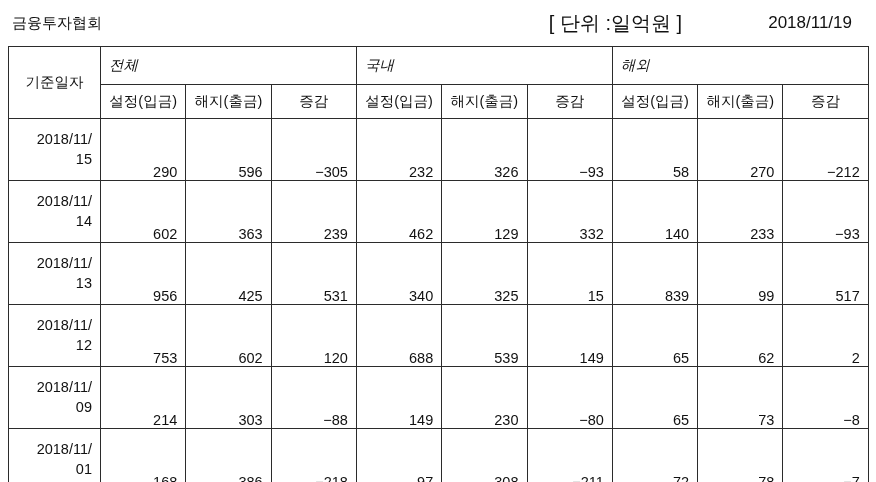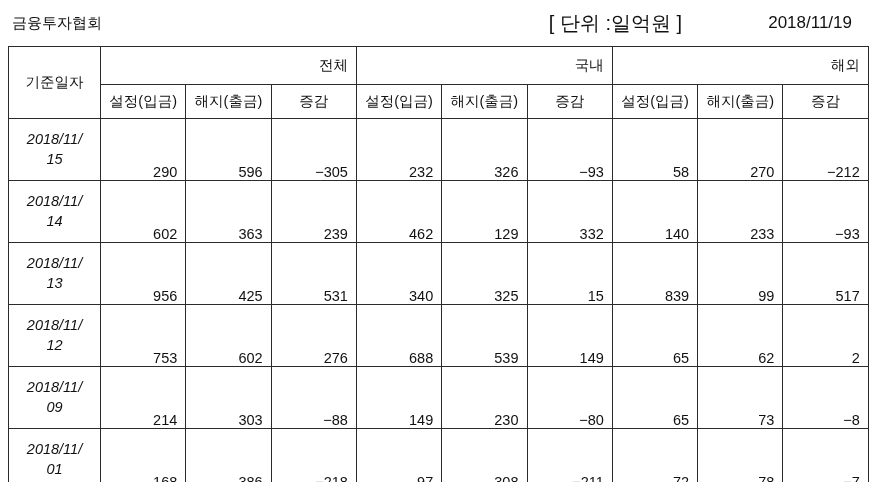--- a/index.html
+++ b/index.html
@@ -57,40 +57,40 @@
   table.fund-table th,
   table.fund-table td {
     border: 1px solid #2b2b2b;
     font-weight: normal;
     font-size: 14.5px;
     color: #111;
     padding: 0 8px;
     box-sizing: border-box;
   }
   th.group-head {
-    text-align: right;
+    text-align: left;
     height: 38px;
     font-size: 15px;
+    font-style: italic;
   }
   th.sub-head {
     text-align: center;
     height: 34px;
     font-size: 14.5px;
   }
   th.corner-head {
     font-size: 15px;
     vertical-align: middle;
   }
   td.date-cell {
-    text-align: center;
+    text-align: right;
     height: 62px;
     font-size: 14.5px;
     line-height: 1.35;
     vertical-align: middle;
-    font-style: italic;
   }
   td.num-cell {
     text-align: right;
     vertical-align: bottom;
     padding-bottom: 7px;
     height: 62px;
     font-size: 14.5px;
   }
   
   col.c-date { width: 92px; }
@@ -186,21 +186,21 @@
         <td class="num-cell">99</td>
         <td class="num-cell">517</td>
       </tr>
       <tr>
         <td class="date-cell">
           <span>2018/11/</span><br>
           <span>12</span>
         </td>
         <td class="num-cell">753</td>
         <td class="num-cell">602</td>
-        <td class="num-cell">276</td>
+        <td class="num-cell">120</td>
         <td class="num-cell">688</td>
         <td class="num-cell">539</td>
         <td class="num-cell">149</td>
         <td class="num-cell">65</td>
         <td class="num-cell">62</td>
         <td class="num-cell">2</td>
       </tr>
       <tr>
         <td class="date-cell">
           <span>2018/11/</span><br>

